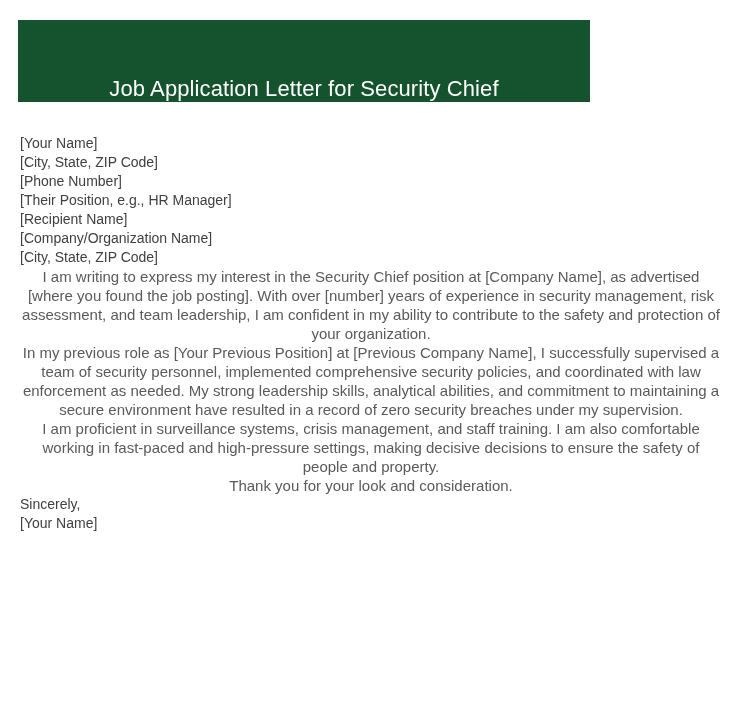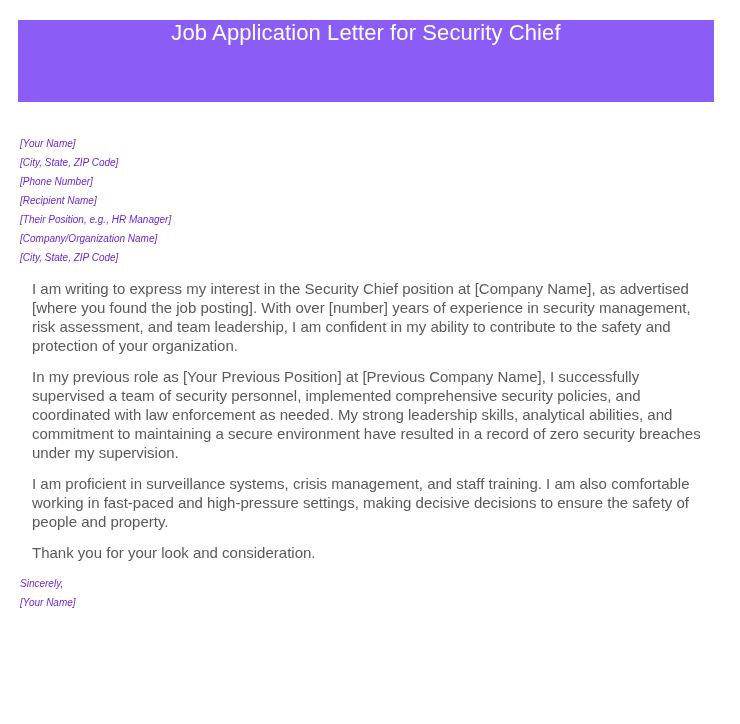--- a/index.html
+++ b/index.html
@@ -20,25 +20,25 @@
     height: 724px;
     background: #ffffff;
     box-sizing: border-box;
   }
 
   
   .header-banner {
     position: absolute;
     left: 18px;
     top: 20px;
-    width: 696px;
+    width: 572px;
     height: 82px;
-    background: #8b5cf6;
+    background: #14532d;
     display: flex;
-    align-items: flex-start;
+    align-items: flex-end;
     justify-content: center;
     box-sizing: border-box;
   }
 
   .header-title {
     color: #ffffff;
     font-family: "Liberation Sans", sans-serif;
     font-size: 22px;
     font-weight: 400;
     line-height: 26px;
@@ -57,58 +57,57 @@
     font-family: "Liberation Sans", sans-serif;
     font-size: 15px;
     line-height: 19px;
     text-align: left;
   }
 
   .letter-line {
     display: block;
     margin: 0;
     padding: 0;
-    font-size: 10px;
+    font-size: 14px;
     line-height: 19px;
-    color: #6d28d9;
+    color: #404040;
     white-space: pre-wrap;
     word-wrap: break-word;
-    font-style: italic;
   }
 
   .letter-para {
     display: block;
-    margin: 12px;
+    margin: 0;
     padding: 0;
     font-size: 15px;
     line-height: 19px;
     color: #5a5a5a;
-    text-align: left;
+    text-align: center;
   }
 </style>
 </head>
 <body>
 
 <div class="page">
 
   <div class="header-banner">
     <div class="header-title">Job Application Letter for Security Chief</div>
   </div>
 
   <div class="letter-body">
 
     <div>
       <span class="letter-line">[Your Name]</span>
       <span class="letter-line">[City, State, ZIP Code]</span>
       <span class="letter-line">[Phone Number]</span>
     </div>
 
     <div>
+      <span class="letter-line">[Their Position, e.g., HR Manager]</span>
       <span class="letter-line">[Recipient Name]</span>
-      <span class="letter-line">[Their Position, e.g., HR Manager]</span>
       <span class="letter-line">[Company/Organization Name]</span>
       <span class="letter-line">[City, State, ZIP Code]</span>
     </div>
 
 
     <p class="letter-para">I am writing to express my interest in the Security Chief position at [Company Name], as advertised [where you found the job posting]. With over [number] years of experience in security management, risk assessment, and team leadership, I am confident in my ability to contribute to the safety and protection of your organization.</p>
     <p class="letter-para">In my previous role as [Your Previous Position] at [Previous Company Name], I successfully supervised a team of security personnel, implemented comprehensive security policies, and coordinated with law enforcement as needed. My strong leadership skills, analytical abilities, and commitment to maintaining a secure environment have resulted in a record of zero security breaches under my supervision.</p>
     <p class="letter-para">I am proficient in surveillance systems, crisis management, and staff training. I am also comfortable working in fast-paced and high-pressure settings, making decisive decisions to ensure the safety of people and property.</p>
     <p class="letter-para">Thank you for your look and consideration.</p>
 

